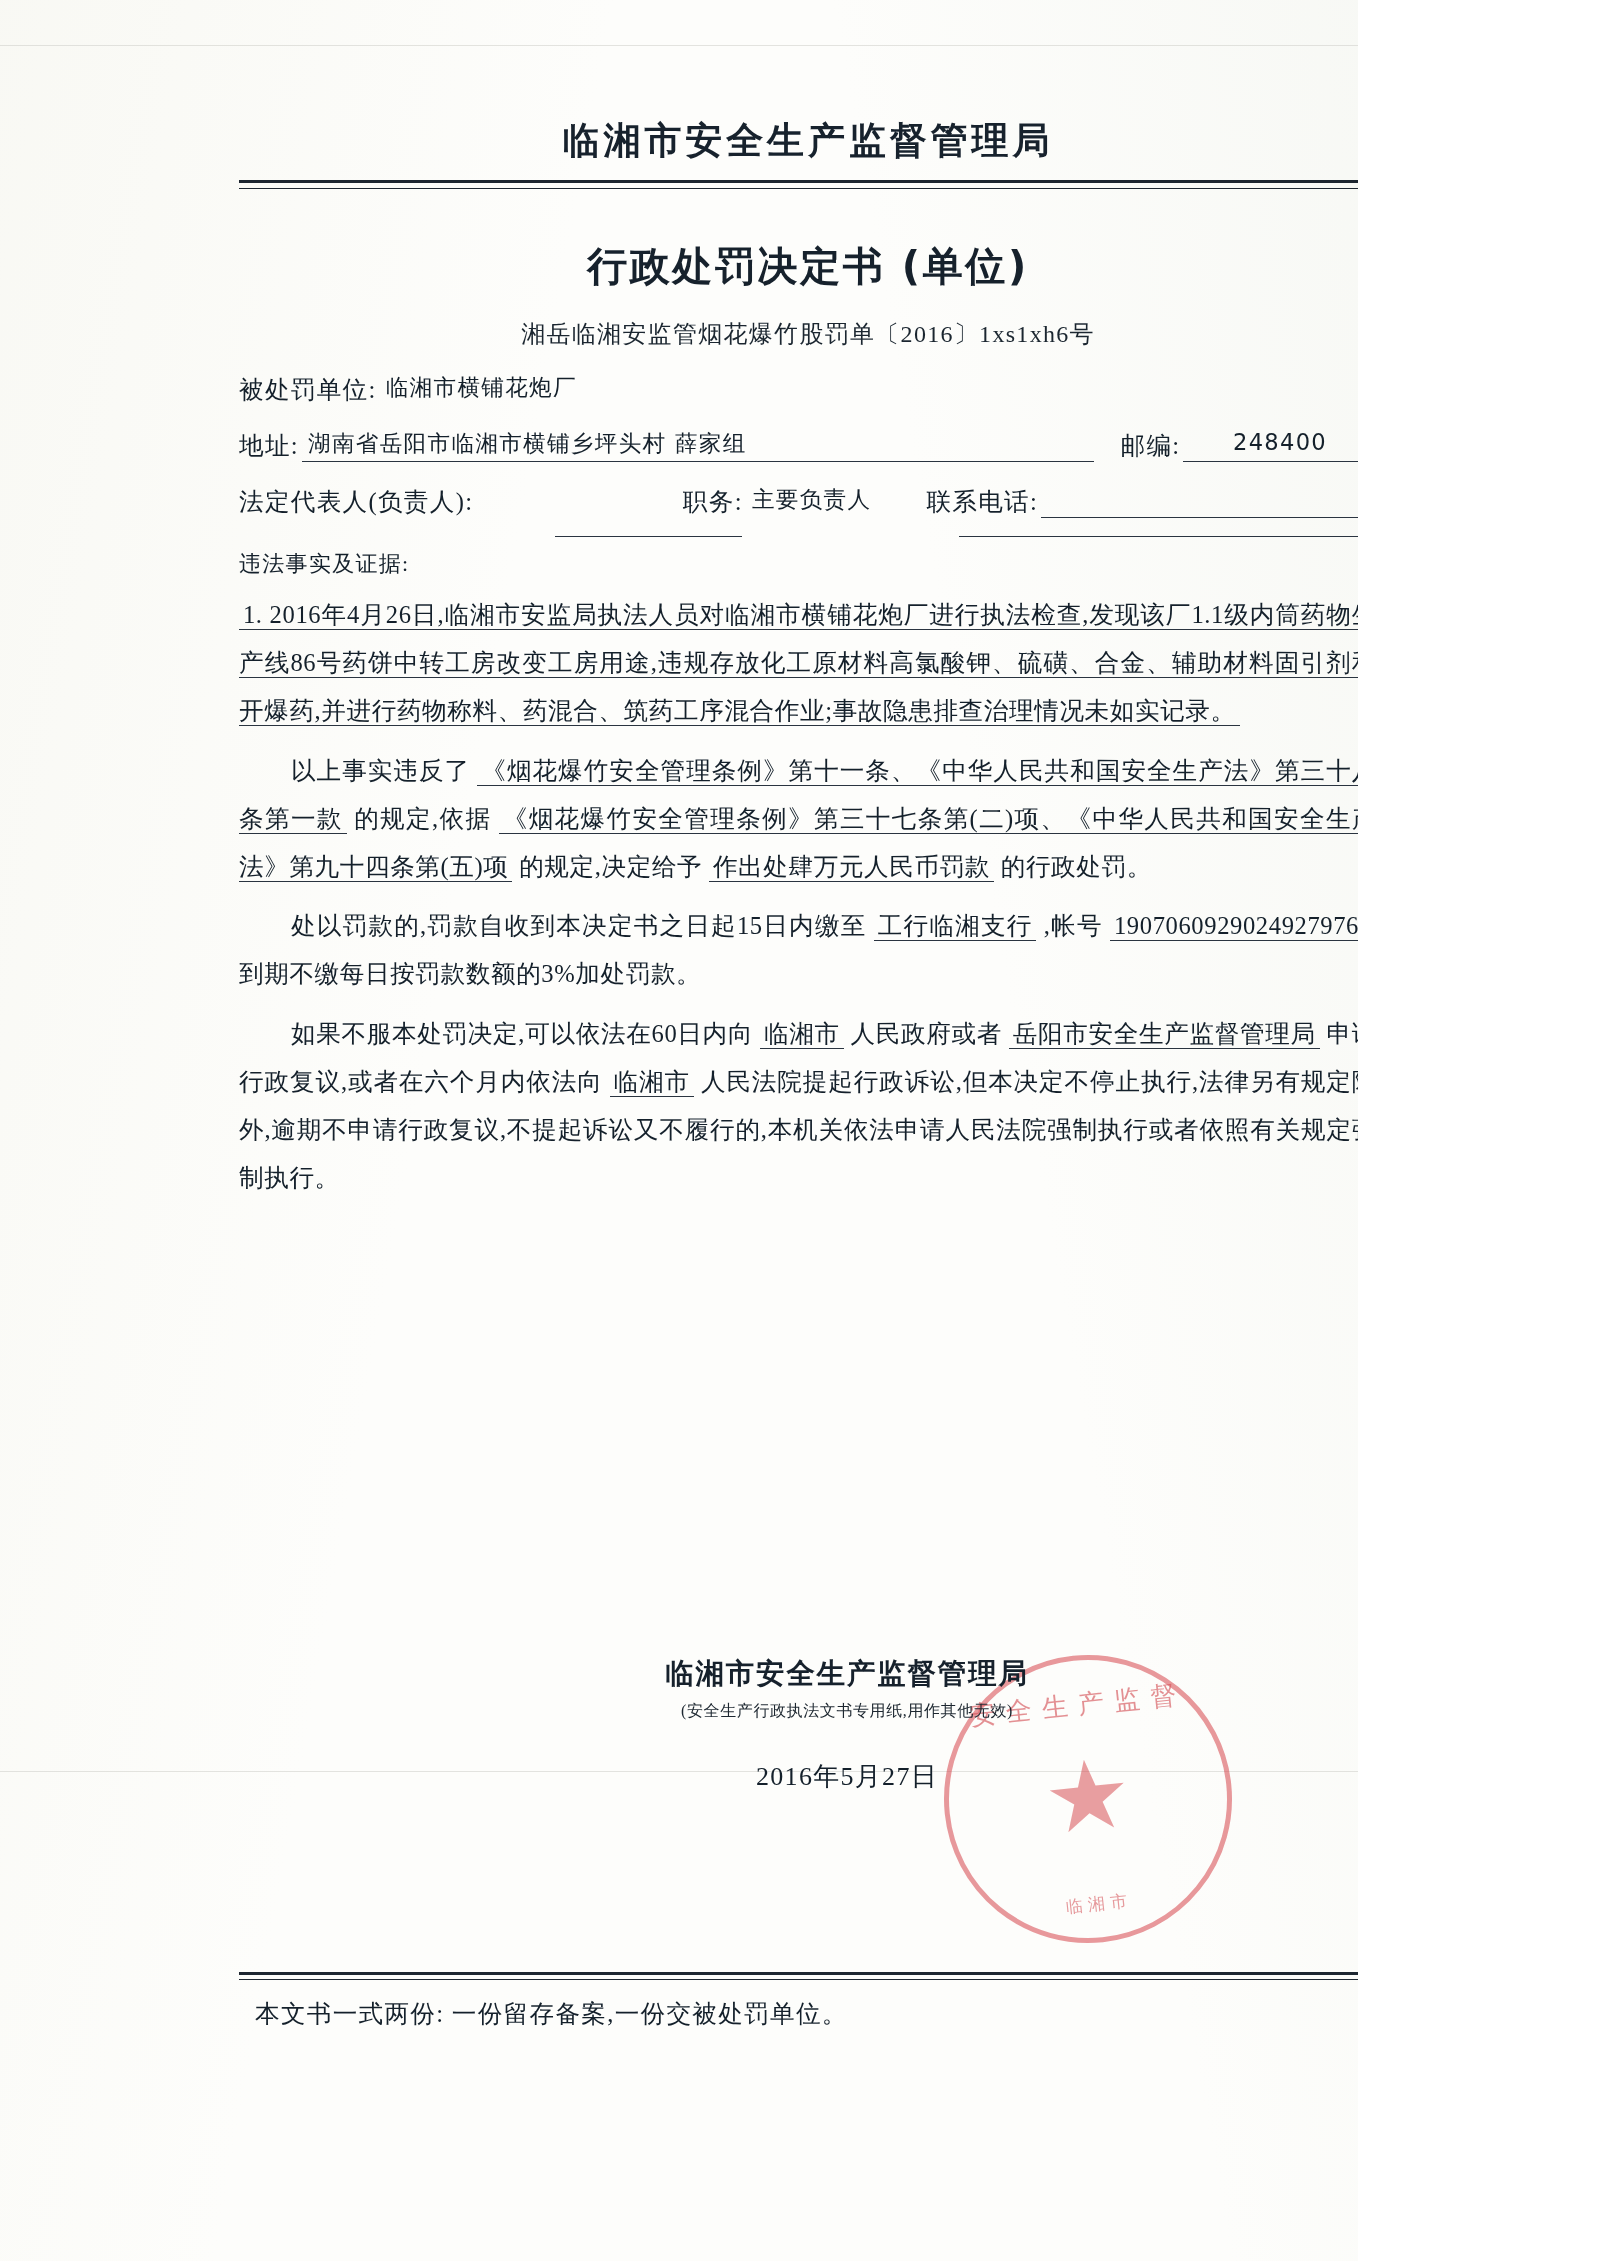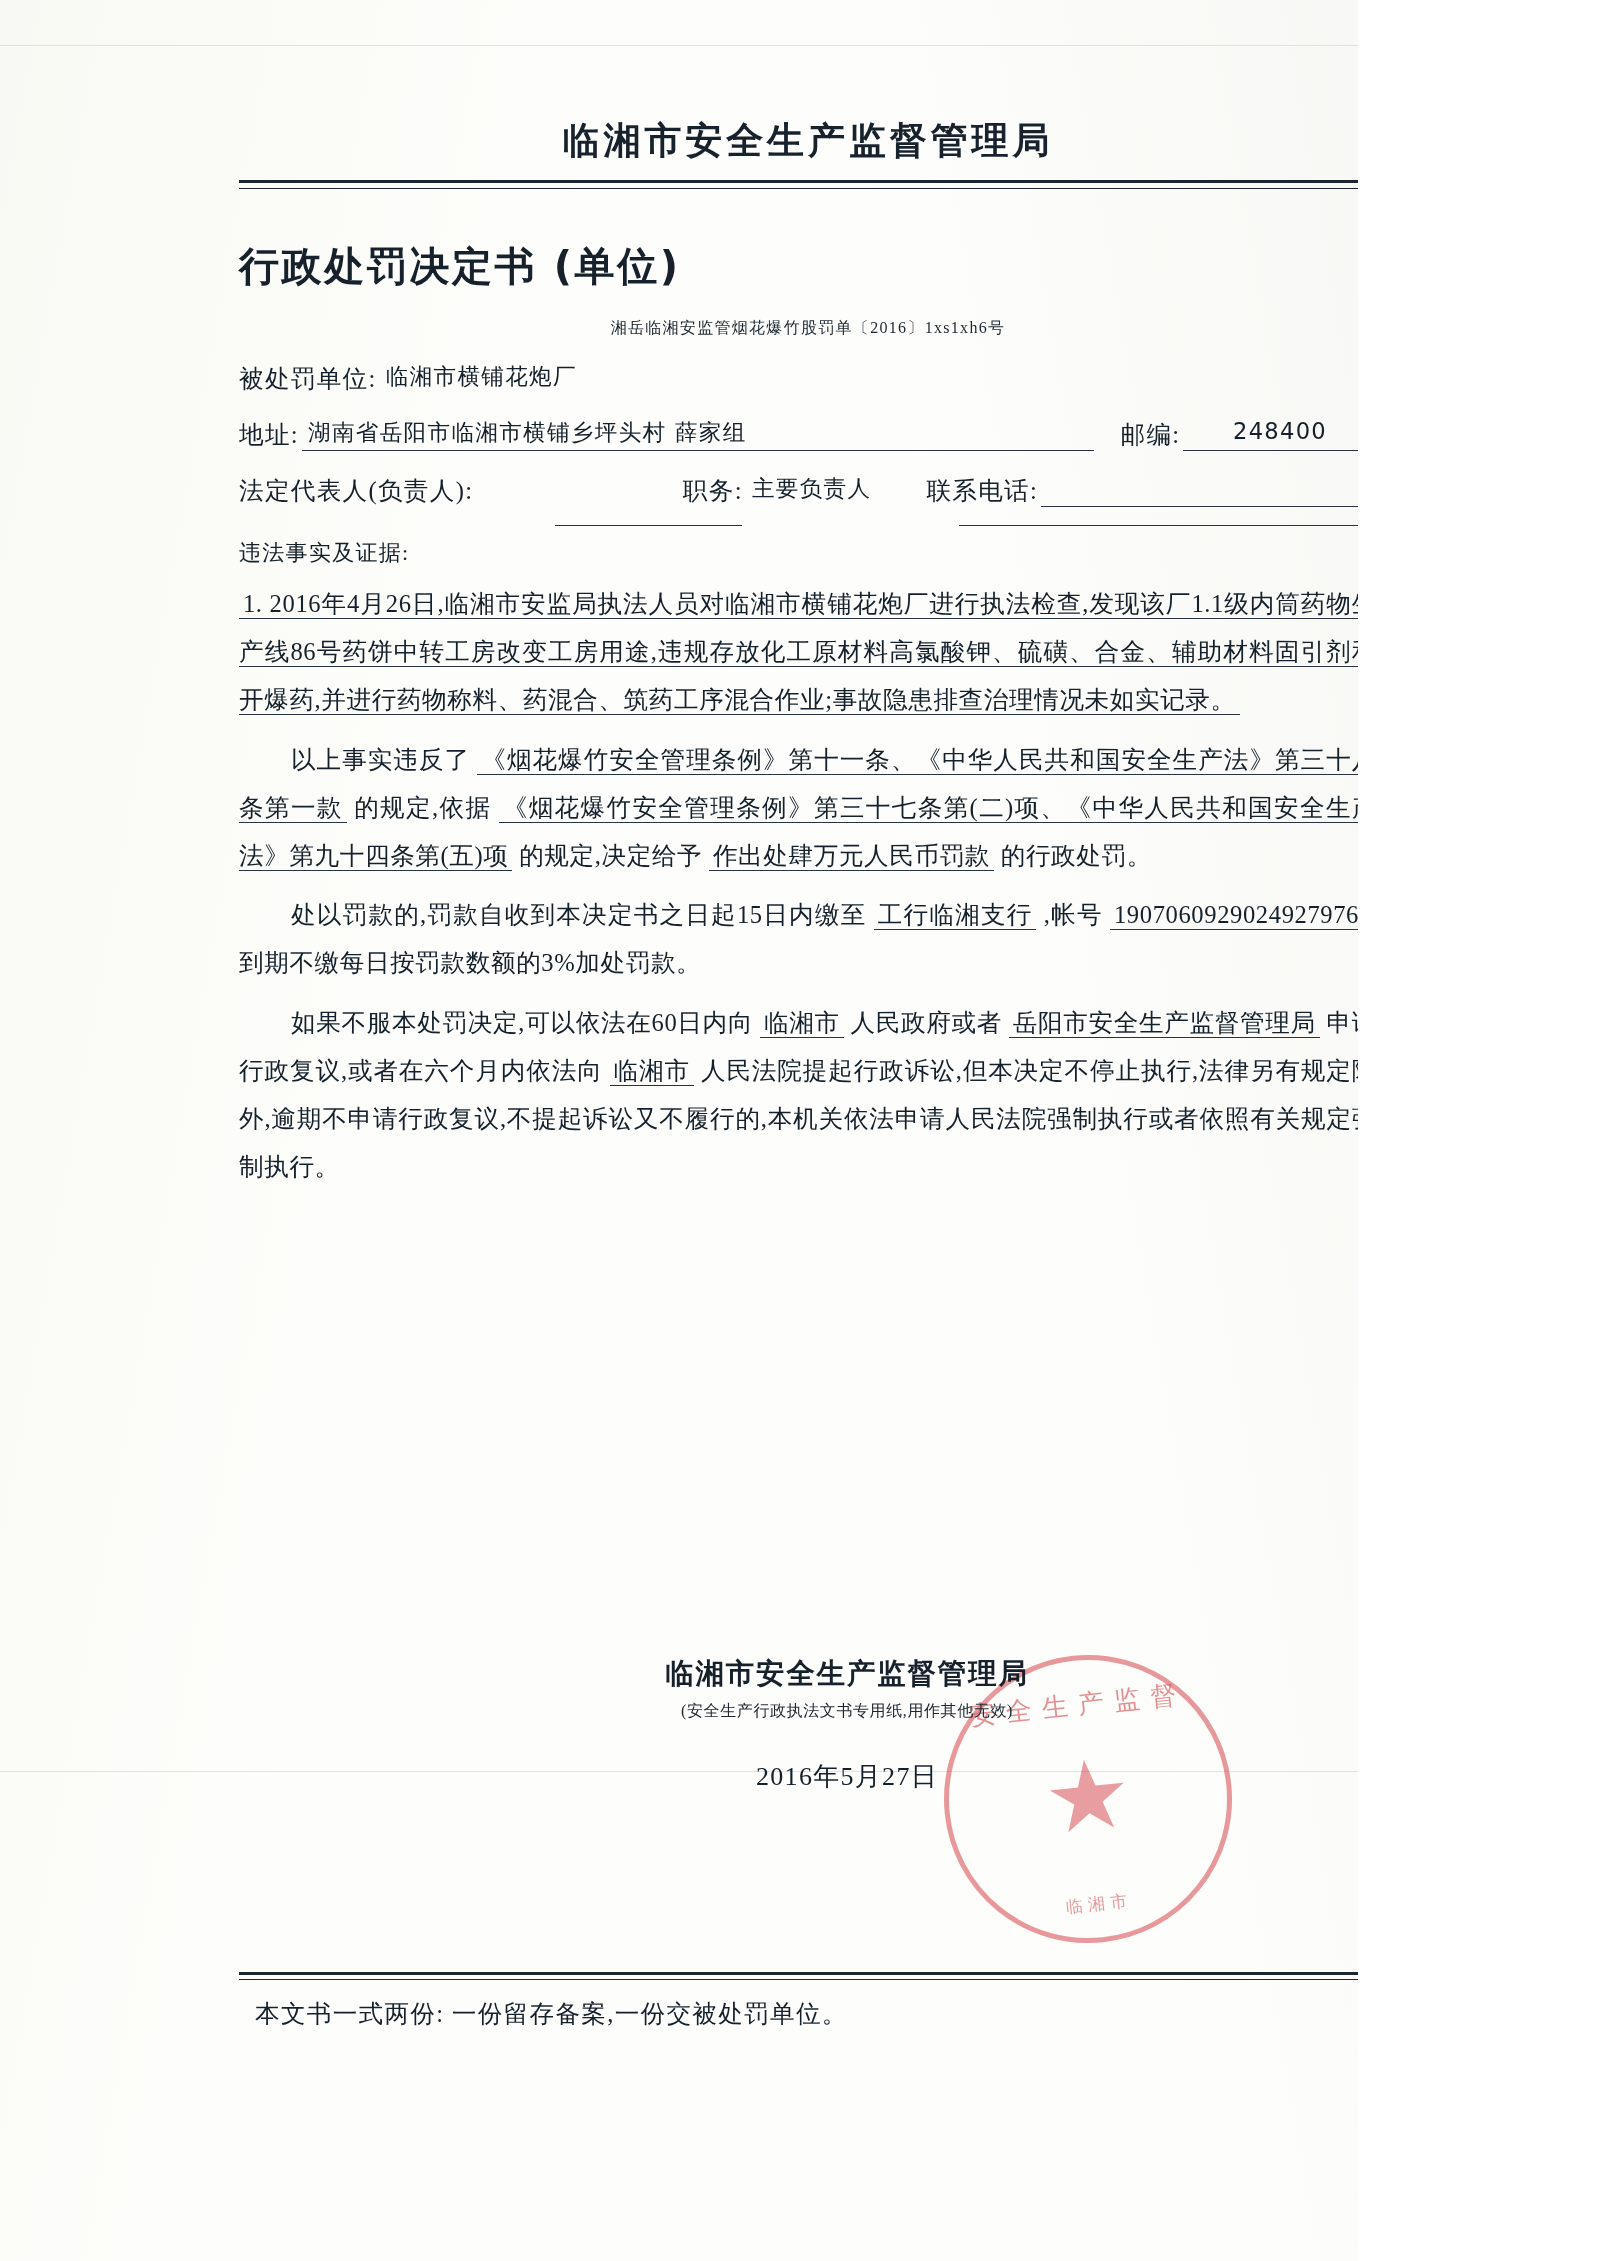--- a/index.html
+++ b/index.html
@@ -47,31 +47,31 @@
     color: #17222d;
     padding-bottom: 14.2px;
   }
   .rule-double {
     border-top: 3.9px solid #1d2630;
     border-bottom: 1.3px solid #1d2630;
     height: 4.5px;
     margin-bottom: 5.2px;
   }
   .doc-title {
-    text-align: left;
+    text-align: center;
     font-size: 40px;
     font-weight: 700;
     letter-spacing: 2.6px;
     margin-top: 50px;
     font-family: "DejaVu Sans", "Liberation Sans", sans-serif;
     color: #16212c;
   }
   .doc-number {
     text-align: center;
-    font-size: 16px;
+    font-size: 24px;
     margin-top: 24.6px;
     letter-spacing: 1.3px;
     color: #1b2630;
   }
   .field-line {
     margin-top: 22px;
     font-size: 24.6px;
     letter-spacing: 1.3px;
     display: flex;
     align-items: flex-end;

